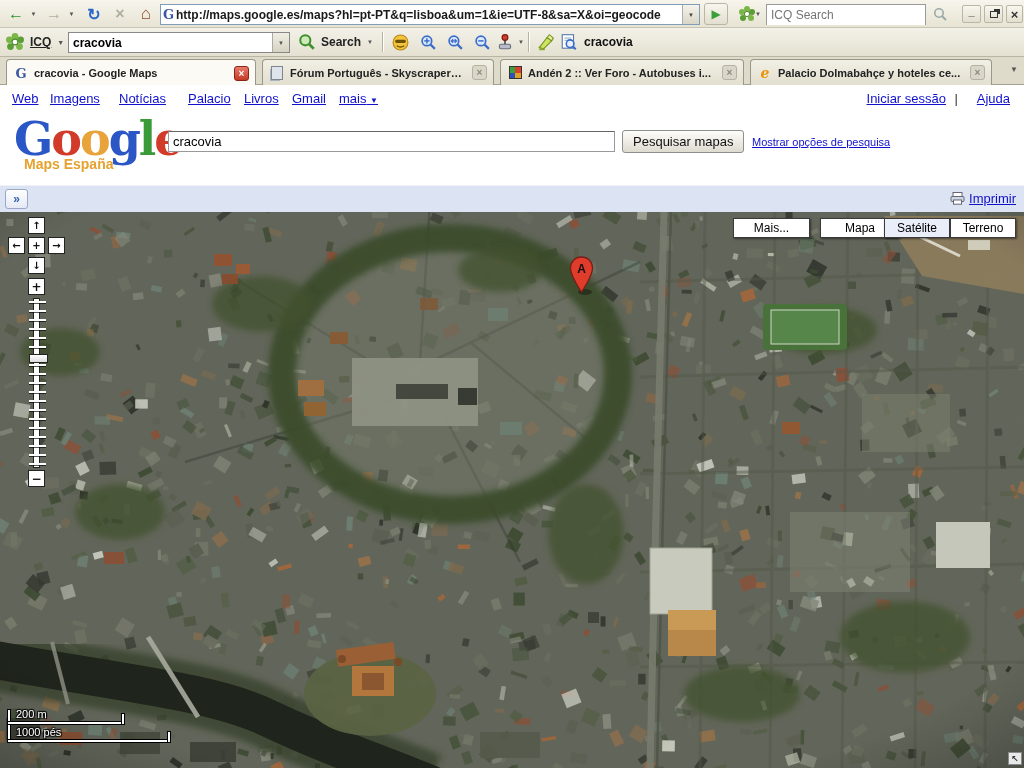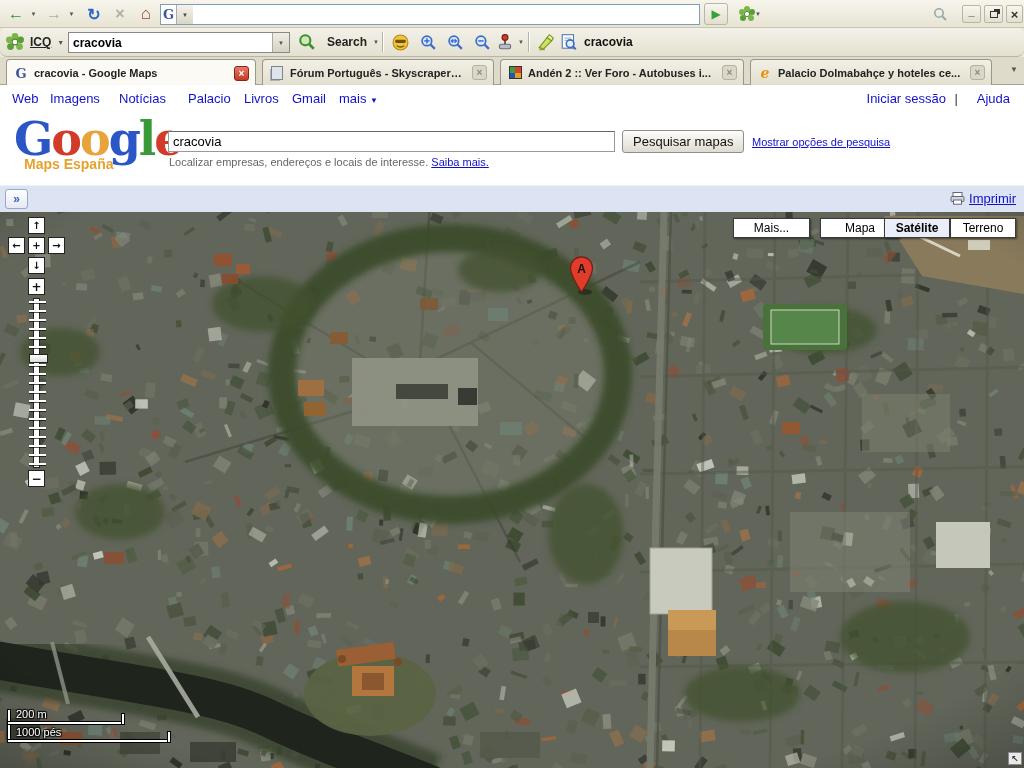--- a/index.html
+++ b/index.html
@@ -20,21 +20,21 @@
   .addr-drop { width:17px; height:19px; background:linear-gradient(#f5f3ea,#d9d6c6); border-left:1px solid #aab;
     display:flex; align-items:center; justify-content:center; font-size:7px; color:#444; cursor:pointer; }
   .winbtn { position:absolute; top:5px; width:19px; height:18px; display:flex; align-items:center; justify-content:center;
     border:1px solid #b9b6a5; border-radius:2px; background:linear-gradient(#f8f6ee,#e2dfcf); cursor:pointer; font:bold 11px "Liberation Sans",sans-serif; color:#333; }
   .restore-box { width:8px; height:7px; border:1.5px solid #333; box-shadow:3px -3px 0 -1px #333; }
   .icq-search { position:absolute; left:766px; top:4px; width:160px; height:21px; border:1px solid #9a9a9a; background:#fff; }
   .icq-search input { width:100%; height:100%; border:0; outline:none; font:12px "Liberation Sans",sans-serif; color:#999; padding:0 4px; }
 
   
   .row-icq { position:absolute; left:0; top:28px; width:1024px; height:29px;
-    background:linear-gradient(#f3f1e8,#e4e1d1); border-bottom:1px solid #b9b6a5;border-radius:7px; }
+    background:linear-gradient(#f3f1e8,#e4e1d1); border-bottom:1px solid #b9b6a5; }
   .icq-item { position:absolute; top:0; height:28px; display:flex; align-items:center; cursor:pointer; }
   .icq-brand { font:bold 12px "Liberation Sans",sans-serif; color:#222; text-decoration:underline; }
   .icq-input { position:absolute; left:68px; top:4px; width:222px; height:21px; border:1px solid #888; background:#fff; display:flex; }
   .icq-input input { flex:1; border:0; outline:none; font:bold 12px "Liberation Sans",sans-serif; padding:0 4px; min-width:0; }
   .mini-drop { width:17px; background:linear-gradient(#f0eee4,#d6d3c2); border-left:1px solid #aaa;
     display:flex; align-items:center; justify-content:center; font-size:7px; color:#555; cursor:pointer; }
   .vsep { position:absolute; top:4px; width:1px; height:20px; background:#b5b2a1; box-shadow:1px 0 0 #fff; }
   .tool-ico { position:absolute; top:3px; width:24px; height:22px; display:flex; align-items:center; justify-content:center;
     border-radius:3px; cursor:pointer; }
   .search-lbl { font:bold 12px "Liberation Sans",sans-serif; color:#222; }
@@ -55,21 +55,21 @@
   .fav-g { font:bold 13px "DejaVu Serif",serif; color:#3d55a5; }
   .fav-doc { width:12px; height:14px; background:#dfe4ea; border:1px solid #7d8794; box-shadow:-2px 2px 0 -1px #aab4c0; }
   .fav-grid { width:13px; height:13px; border:1px solid #333; display:grid; grid-template-columns:1fr 1fr; grid-template-rows:1fr 1fr; }
   .fav-grid i:nth-child(1){background:#3aa23a}.fav-grid i:nth-child(2){background:#d8402c}
   .fav-grid i:nth-child(3){background:#2b52b8}.fav-grid i:nth-child(4){background:#e0a020}
   .fav-e { font:bold italic 14px "DejaVu Serif",serif; color:#e8930c; }
   .tab-overflow { position:absolute; right:6px; top:8px; font-size:8px; color:#555; cursor:pointer; }
 
   
   .row-links { position:absolute; left:0; top:85px; width:1024px; height:27px; background:#fff; }
-  .hlink { position:absolute; top:6px; font:13px "Liberation Sans",sans-serif; color:#1111cc; cursor:pointer; white-space:nowrap; }
+  .hlink { position:absolute; top:6px; font:13px "Liberation Sans",sans-serif; color:#1111cc; text-decoration:underline; cursor:pointer; white-space:nowrap; }
   .hcaret { font-size:8px; color:#1111cc; }
   .row-search { position:absolute; left:0; top:112px; width:1024px; height:73px; background:#fff; }
   .logo { position:absolute; left:14px; top:0px; font:bold 46px "DejaVu Serif",serif; letter-spacing:-2px; cursor:default; }
   .logo span { display:inline-block; }
   .logo-sub { position:absolute; left:24px; top:44px; font:bold 14px "Liberation Sans",sans-serif; color:#e5a22f; }
   .q-input { position:absolute; left:168px; top:19px; width:447px; height:21px; border:1px solid #999; border-top-color:#666;
     font:13px "Liberation Sans",sans-serif; padding:0 4px; outline:none; }
   .q-btn { position:absolute; left:622px; top:18px; height:23px; padding:0 10px; background:linear-gradient(#fdfdfa,#dedbd0);
     border:1px solid #8e8f8a; border-radius:3px; font:13px "Liberation Sans",sans-serif; color:#111; cursor:pointer; }
   .opt-link { position:absolute; left:752px; top:24px; font:11px "Liberation Sans",sans-serif; color:#1111cc; text-decoration:underline; cursor:pointer; }
@@ -99,21 +99,21 @@
   .ztrack { position:absolute; left:7px; top:20px; width:7px; height:170px; background:#fff; border:1px solid #222; cursor:pointer; }
   .zticks { position:absolute; left:-5px; top:2px; width:17px; height:166px;
     background:repeating-linear-gradient(to bottom, #fff 0 2px, transparent 2px 9px);
     filter:drop-shadow(0 1px 0 rgba(0,0,0,.65)); pointer-events:none; }
   .zhandle { position:absolute; left:-5px; top:55px; width:19px; height:9px; background:linear-gradient(#fff,#dcdcdc);
     border:1px solid #222; cursor:grab; }
 
   .mapbtn { position:absolute; top:6px; height:20px; background:#fff; border:1px solid #3a3a3a; color:#000;
     font:12px "Liberation Sans",sans-serif; display:flex; align-items:center; justify-content:center; cursor:pointer;
     box-shadow:1px 1px 2px rgba(0,0,0,.5); }
-  .mapbtn.on { font-weight:bold; background:#e9eef9; }
+  .mapbtn.on { font-weight:normal; background:#e9eef9; }
 
   .marker { position:absolute; left:568px; top:44px; width:27px; height:40px; cursor:pointer; }
 
   .scalebar { position:absolute; left:8px; bottom:24px; width:170px; height:34px; font:11px "Liberation Sans",sans-serif; color:#fff; }
   .sline { position:absolute; background:#fff; box-shadow:0 0 0 1px #000; }
   .slabel { position:absolute; text-shadow:1px 1px 1px #000, -1px -1px 1px #000, 1px -1px 1px #000, -1px 1px 1px #000; }
 
   .copyright { position:absolute; right:22px; bottom:2px; font:10.5px "Liberation Sans",sans-serif; color:#fff;
     text-shadow:1px 1px 1px #000, 0 0 3px #000; white-space:nowrap; }
   .copyright a { color:#fff; text-decoration:underline; cursor:pointer; }
@@ -141,38 +141,42 @@
     <span class="glyph" style="font-size:16px;color:#2b66c9">↻</span>
   </div>
   <div class="navbtn" style="left:108px;width:24px">
     <span class="glyph" style="font-size:16px;color:#b0aea0">×</span>
   </div>
   <div class="navbtn" style="left:134px;width:24px">
     <span class="glyph" style="font-size:17px;color:#8a4a2a">⌂</span>
   </div>
   <div class="addr">
     <span class="favicon-g">G</span>
+    <input readonly="" value="http://maps.google.es/maps?hl=pt-PT&amp;q=lisboa&amp;um=1&amp;ie=UTF-8&amp;sa=X&amp;oi=geocode" style="">
     <span class="addr-drop">
         <span style="font-size:6px">▼</span>
       </span>
   </div>
   <div class="navbtn" style="left:704px;width:24px;border:1px solid #b9b6a5;background:linear-gradient(#f8f6ee,#e2dfcf)">
     <span style="color:#3aa03a;font-size:12px">▶</span>
   </div>
   <div class="navbtn" style="left:735px;width:30px">
     <svg width="16" height="16" viewBox="0 0 16 16">
       <circle cx="8" cy="3" r="3" fill="#7ab648"></circle>
         <circle cx="13" cy="6" r="3" fill="#5a9e35"></circle>
       <circle cx="12" cy="12" r="3" fill="#7ab648"></circle>
         <circle cx="4" cy="12" r="3" fill="#5a9e35"></circle>
       <circle cx="3" cy="6" r="3" fill="#7ab648"></circle>
         <circle cx="8" cy="8" r="2.6" fill="#fff" stroke="#4c8a2c"></circle>
     </svg>
     <span class="drop7" style="font-size:6px">▼</span>
   </div>
+  <div class="icq-search">
+    <input placeholder="ICQ Search" style="">
+  </div>
   <div class="navbtn" style="left:928px;width:24px">
     <svg width="15" height="15" viewBox="0 0 15 15">
       <circle cx="6" cy="6" r="4.2" fill="none" stroke="#9aa" stroke-width="1.6"></circle>
       <line x1="9.2" y1="9.2" x2="13" y2="13" stroke="#9aa" stroke-width="2"></line>
     </svg>
   </div>
   <div class="winbtn" style="left:962px">
       <span style="margin-top:-6px">_</span>
     </div>
   <div class="winbtn" style="left:984px">
@@ -202,21 +206,21 @@
     <input readonly="" value="cracovia" style="">
     <span class="mini-drop">
         <span style="font-size:6px">▼</span>
       </span>
   </div>
   <div class="icq-item" style="left:298px">
     <svg width="18" height="18" viewBox="0 0 16 16">
       <circle cx="6.5" cy="6.5" r="4.5" fill="#cfe9b8" stroke="#3f8f2f" stroke-width="1.8"></circle>
       <line x1="10" y1="10" x2="14" y2="14" stroke="#3f8f2f" stroke-width="2.4"></line>
     </svg>
-    <span class="search-lbl" style="margin-left:11px">Search</span>
+    <span class="search-lbl" style="margin-left:5px">Search</span>
     <span class="drop7" style="margin-left:6px;font-size:6px">▼</span>
   </div>
   <div class="vsep" style="left:382px"></div>
   <div class="tool-ico" style="left:388px">
     <svg width="17" height="17" viewBox="0 0 16 16">
       <circle cx="8" cy="8" r="7" fill="#f4c33c" stroke="#b58615"></circle>
       <rect x="3" y="5.5" width="10" height="3" rx="1.4" fill="#6b5200"></rect>
       <path d="M4.5 11 Q8 13.5 11.5 11" stroke="#6b5200" stroke-width="1.3" fill="none"></path>
     </svg>
   </div>
@@ -324,23 +328,20 @@
 </div>
 
 <div class="row-search">
   <div class="logo">
     <span style="color:#2a56c6">G</span><span style="color:#d23a2a">o</span><span style="color:#e8a33b">o</span><span style="color:#2a56c6">g</span><span style="color:#3a9a38">l</span><span style="color:#d23a2a">e</span>
   </div>
   <div class="logo-sub">Maps España</div>
   <input class="q-input" readonly="" value="cracovia" style="">
   <button class="q-btn">Pesquisar mapas</button>
   <span class="opt-link">Mostrar opções de pesquisa</span>
-  <div class="helper">
-    <span>Localizar empresas, endereços e locais de interesse. </span><a style="text-decoration:underline">Saiba mais.</a>
-  </div>
 </div>
 
 <div class="row-blue">
   <div class="collapse-btn">
       <span>»</span>
     </div>
   <div class="act-links">
     <span class="act-link">
       <svg width="15" height="13" viewBox="0 0 15 13">
         <rect x="3" y="0.5" width="9" height="4" fill="#fff" stroke="#667"></rect>

